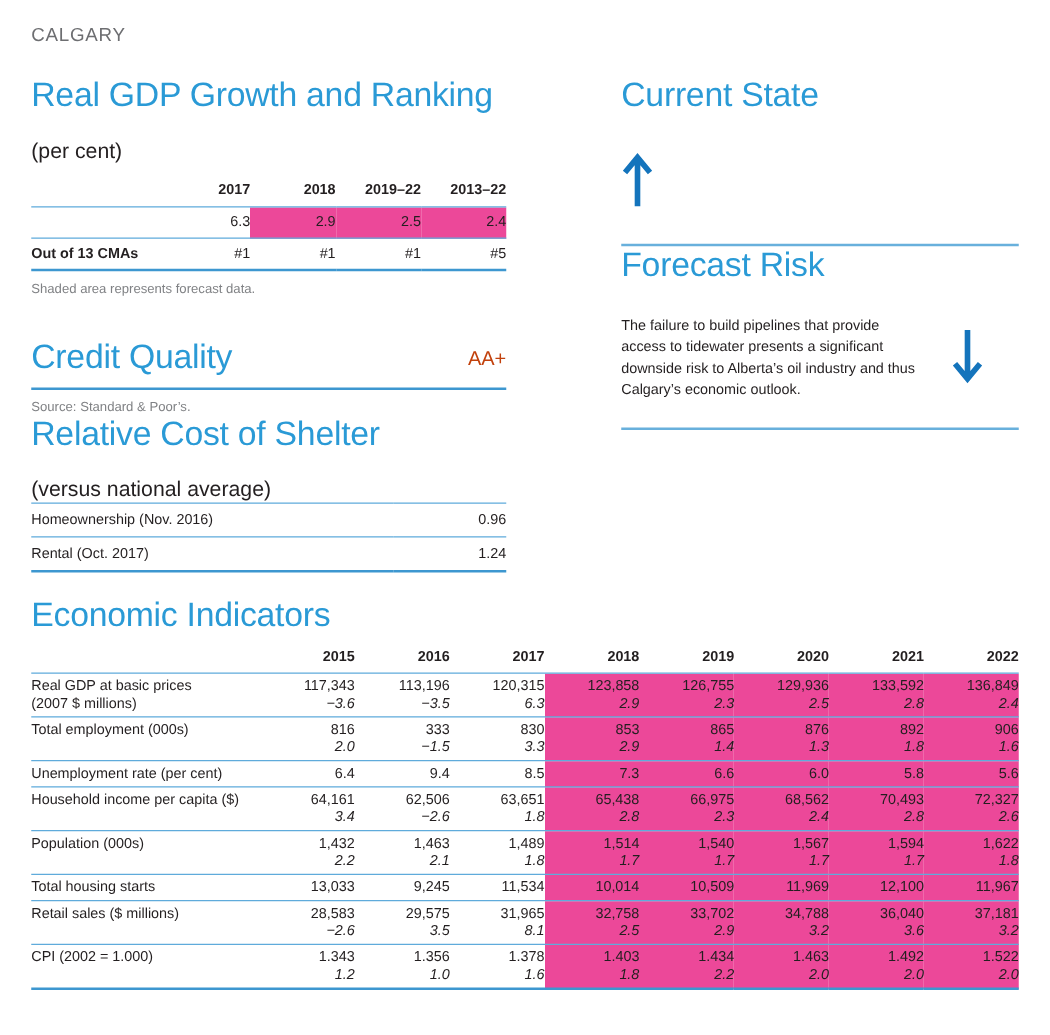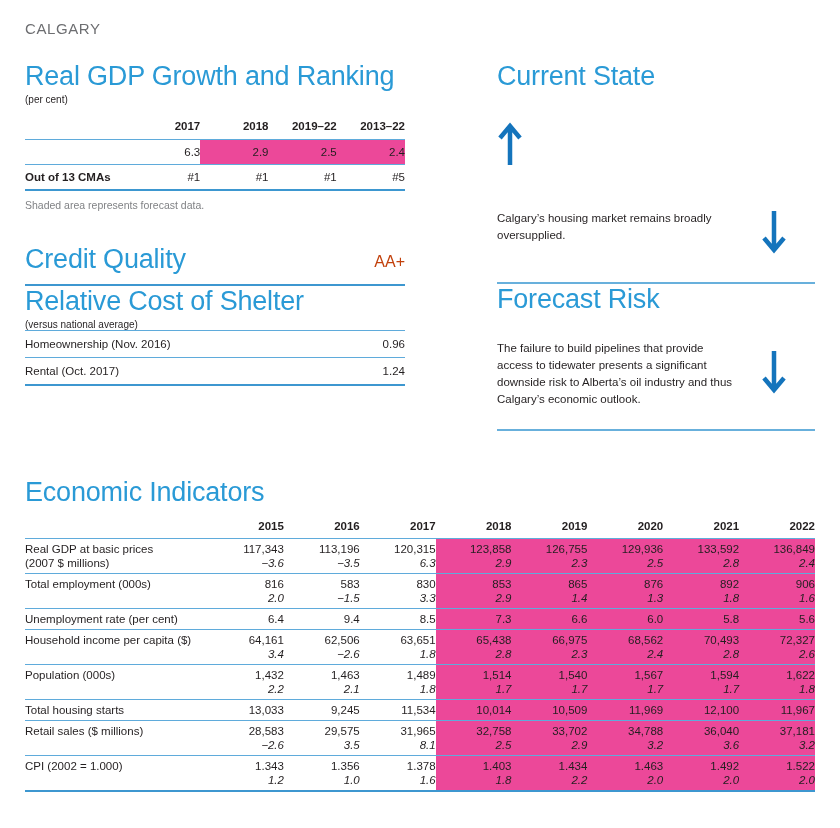--- a/index.html
+++ b/index.html
@@ -1,21 +1,21 @@
 <!DOCTYPE html>
 <html><head>
 <meta charset="utf-8">
 <style>
   html,body{margin:0;padding:0;background:#ffffff;}
   body{width:840px;height:828px;overflow:hidden;font-family:"Liberation Sans",sans-serif;color:#231f20;}
   .page{box-sizing:border-box;width:840px;height:808px;padding:20px 25px 0 25px;}
   .region-label{font-size:15px;color:#6d6e71;letter-spacing:0.6px;}
   .top-grid{display:grid;grid-template-columns:380px 318px;column-gap:92px;margin-top:24px;height:404px;}
   h1.sec{margin:0;font-size:27px;font-weight:400;color:#2a9ad6;line-height:31px;letter-spacing:-0.2px;}
-  .subtitle{font-size:10px;margin-top:2px;color:#231f20;}
+  .subtitle{font-size:17px;margin-top:19px;color:#231f20;}
   .note,.source{font-size:10.5px;color:#808285;margin-top:8px;}
 
   
   table{border-collapse:collapse;width:100%;table-layout:fixed;font-size:11.5px;}
   th,td{padding:0;}
 
   
   .t1{margin-top:15px;}
   .t1 thead th{font-weight:bold;text-align:right;padding-bottom:7px;border-bottom:1.5px solid #5fabdb;}
   .t1 thead th.lbl{text-align:left;}
@@ -115,20 +115,21 @@
         </table>
         <div class="note">Shaded area represents forecast data.</div>
       </section>
 
       <section class="credit">
         <div class="credit-row">
           <h1 class="sec">Credit Quality</h1>
           <div class="rating">AA+</div>
         </div>
         <div class="credit-underline"></div>
+        <div class="source">Source: Standard &amp; Poor’s.</div>
       </section>
 
       <section>
         <h1 class="sec shelter-title">Relative Cost of Shelter</h1>
         <div class="subtitle">(versus national average)</div>
         <table class="t2">
           <colgroup>
               <col style="width:290px">
               <col>
             </colgroup>
@@ -153,28 +154,20 @@
         <h1 class="sec">Current State</h1>
 
         <div class="cs-item item-1">
           <div class="arrow-box">
             <svg width="26" height="44" viewBox="0 0 26 44">
                 <path d="M13 43 L13 7 M3 16 L13 4 L23 16" stroke="#1474bc" stroke-width="4.5" fill="none"></path>
               </svg>
           </div>
         </div>
 
-        <div class="cs-item item-2">
-          <div class="cs-text">Calgary’s housing market remains broadly oversupplied.</div>
-          <div class="arrow-box">
-            <svg width="26" height="44" viewBox="0 0 26 44">
-                <path d="M13 1 L13 37 M3 28 L13 40 L23 28" stroke="#1474bc" stroke-width="4.5" fill="none"></path>
-              </svg>
-          </div>
-        </div>
 
         <div class="divider"></div>
       </section>
 
       <section>
         <h1 class="sec fr-title">Forecast Risk</h1>
 
         <div class="cs-item fr-item">
           <div class="cs-text">The failure to build pipelines that provide access to tidewater presents a significant downside risk to Alberta’s oil industry and thus Calgary’s economic outlook.</div>
           <div class="arrow-box">
@@ -258,21 +251,21 @@
           </tr>
           <tr>
             <th>
               <div class="lab">Total employment (000s)</div>
             </th>
             <td>
               <div class="val">816</div>
               <div class="growth">2.0</div>
             </td>
             <td>
-              <div class="val">583</div>
+              <div class="val">333</div>
               <div class="growth">−1.5</div>
             </td>
             <td>
               <div class="val">830</div>
               <div class="growth">3.3</div>
             </td>
             <td class="shaded">
               <div class="val">853</div>
               <div class="growth">2.9</div>
             </td>

